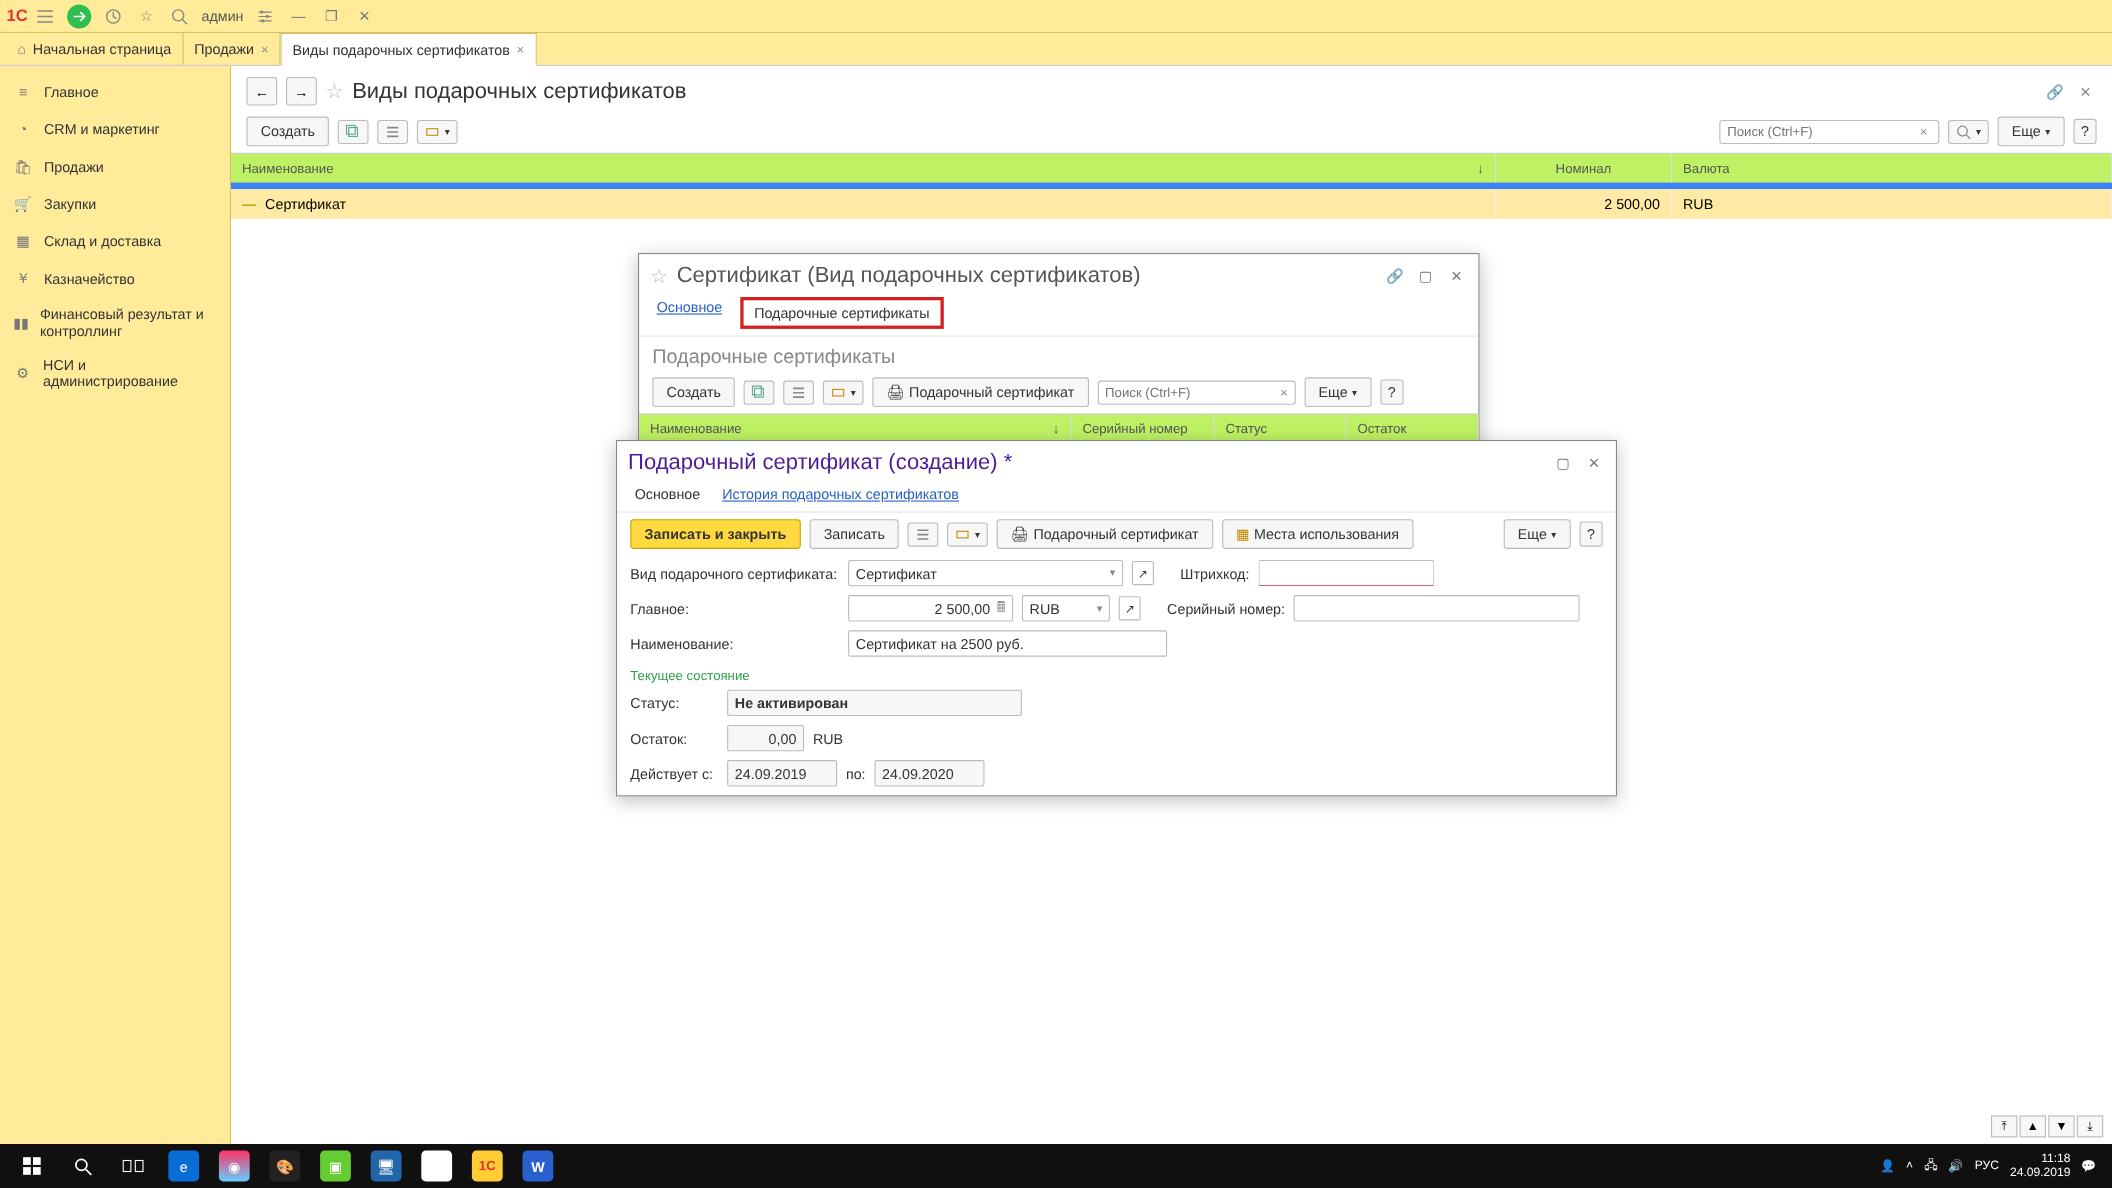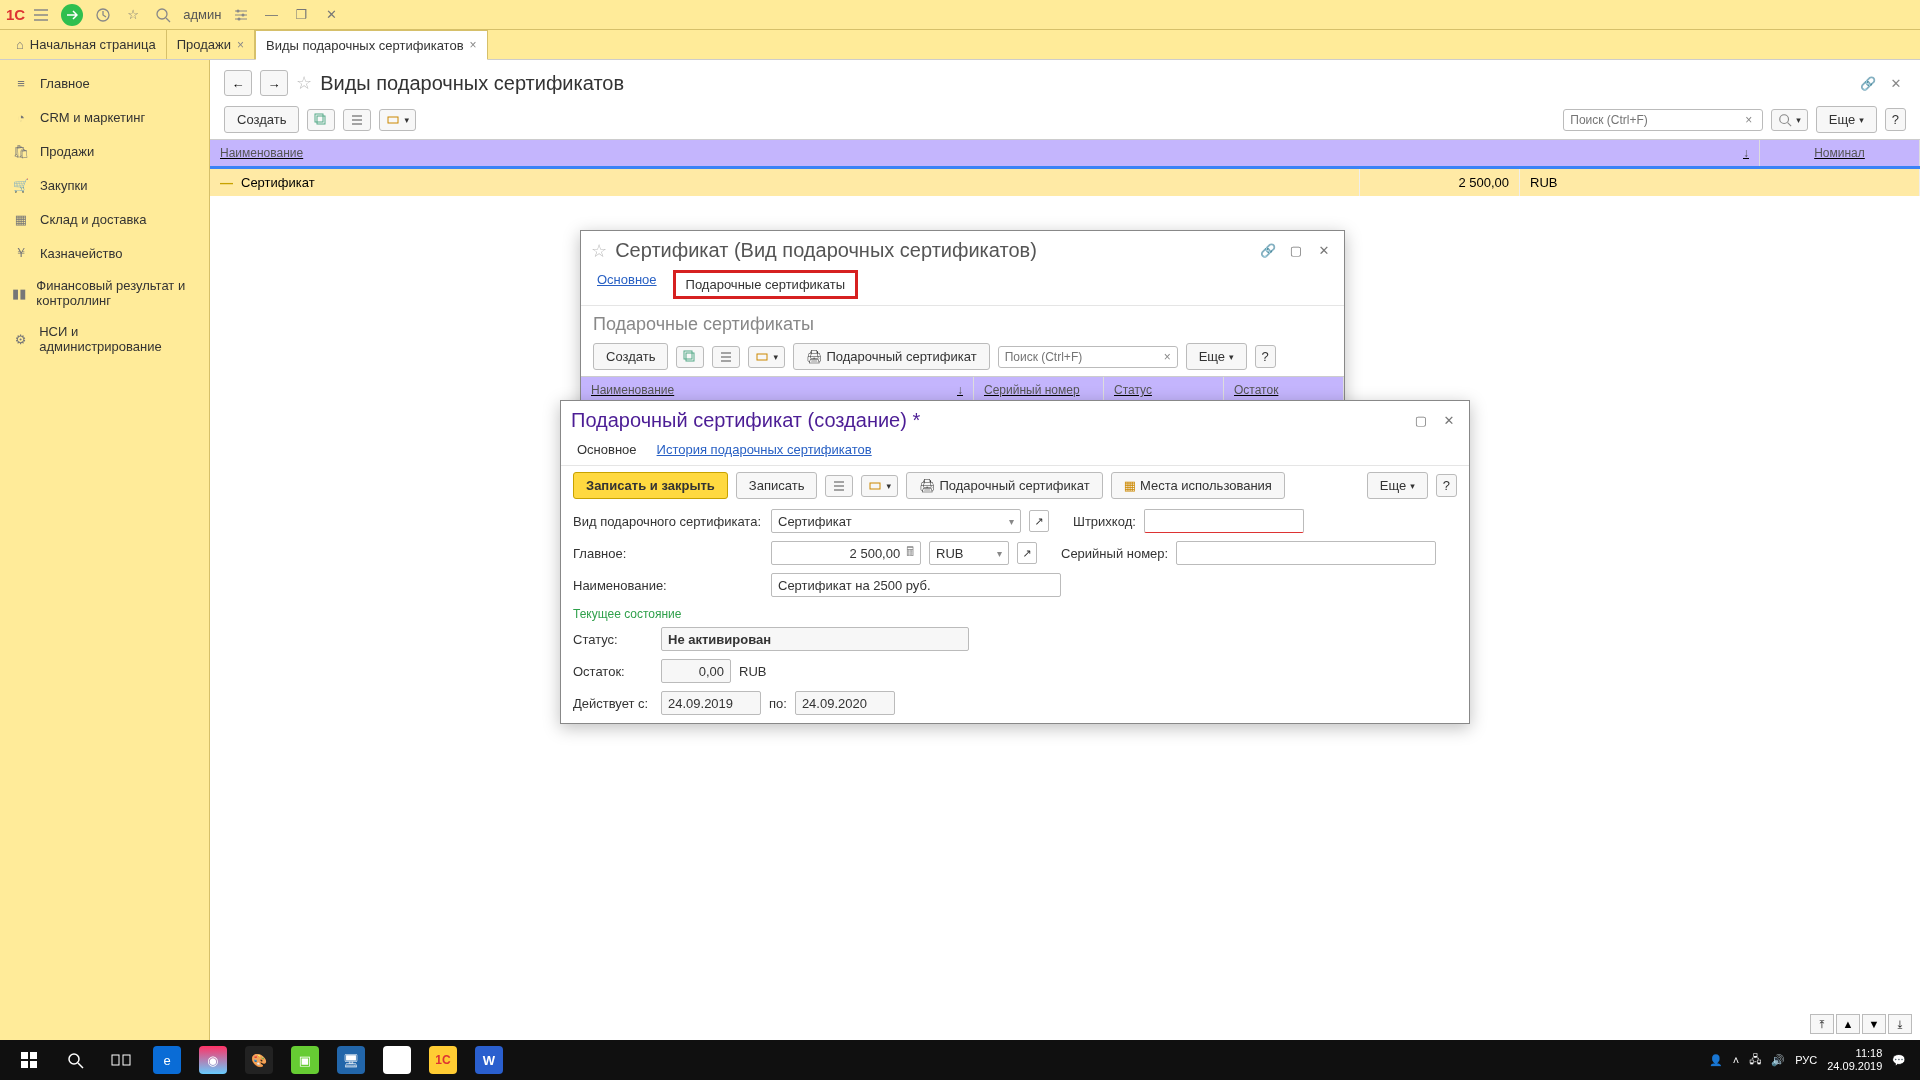--- a/index.html
+++ b/index.html
@@ -44,21 +44,21 @@
 
 .toolbar { display:flex; align-items:center; padding: 6px 14px; gap: 8px; }
 .btn { border: 1px solid #bbb; border-radius: 3px; background: #f7f7f7; padding: 5px 12px; cursor:pointer; color:#333; font-size:13px; display:flex; align-items:center; gap:4px; }
 .btn.small { padding: 3px 6px; }
 .btn.yellow { background: #ffd940; border-color: #c8a200; font-weight: bold; }
 .toolbar .spacer { flex:1; }
 .search-box { border:1px solid #bbb; border-radius:3px; padding: 3px 6px; width: 200px; color:#999; font-size:12px; display:flex; align-items:center; }
 .search-box input { border:none; outline:none; flex:1; font-size:12px; background:transparent; }
 .search-clear { color:#888; cursor:pointer; padding:0 4px; }
 
-.grid-head { display:flex; background:#c4b5fd; border-top:1px solid #ccc; border-bottom:3px solid #3b82f6;text-decoration:underline; }
+.grid-head { display:flex; background:#bef264; border-top:1px solid #ccc; border-bottom:6px solid #3b82f6; }
 .gh-cell { padding: 6px 10px; color:#555; font-size:12px; border-right:1px solid #ddd; }
 .gh-cell.c1 { flex: 1; display:flex; justify-content:space-between; align-items:center; }
 .gh-cell.c2 { width: 160px; text-align:center; }
 .gh-cell.c3 { width: 400px; }
 
 .grid-row { display:flex; background:#ffeaa5; }
 .gr-cell { padding: 6px 10px; border-right:1px solid #eee; }
 .gr-cell.c1 { flex:1; display:flex; align-items:center; gap:8px; }
 .gr-cell.c2 { width:160px; text-align:right; }
 .gr-cell.c3 { width:400px; }
@@ -255,20 +255,21 @@
         </span>
       <span class="btn small">?</span>
     </div>
 
     <div class="grid-head">
       <div class="gh-cell c1">
         <span>Наименование</span>
         <span>↓</span>
       </div>
       <div class="gh-cell c2">Номинал</div>
+      <div class="gh-cell c3">Валюта</div>
     </div>
     <div class="grid-row">
       <div class="gr-cell c1">
         <span class="row-dash">—</span>
         <span>Сертификат</span>
       </div>
       <div class="gr-cell c2">2 500,00</div>
       <div class="gr-cell c3">RUB</div>
     </div>
 
@@ -409,21 +410,21 @@
         <span class="label">Наименование:</span>
         <span class="field" style="width:290px;">
           <span>Сертификат на 2500 руб.</span>
         </span>
       </div>
 
       <div class="green-title">Текущее состояние</div>
 
       <div class="form-row">
         <span class="label short" style="width:80px;">Статус:</span>
-        <span class="field readonly" style="width:308px;">
+        <span class="field readonly" style="width:268px;">
           <b>Не активирован</b>
         </span>
       </div>
 
       <div class="form-row">
         <span class="label short" style="width:80px;">Остаток:</span>
         <span class="field readonly" style="width:70px; justify-content:flex-end;">
           <span>0,00</span>
         </span>
         <span>RUB</span>

